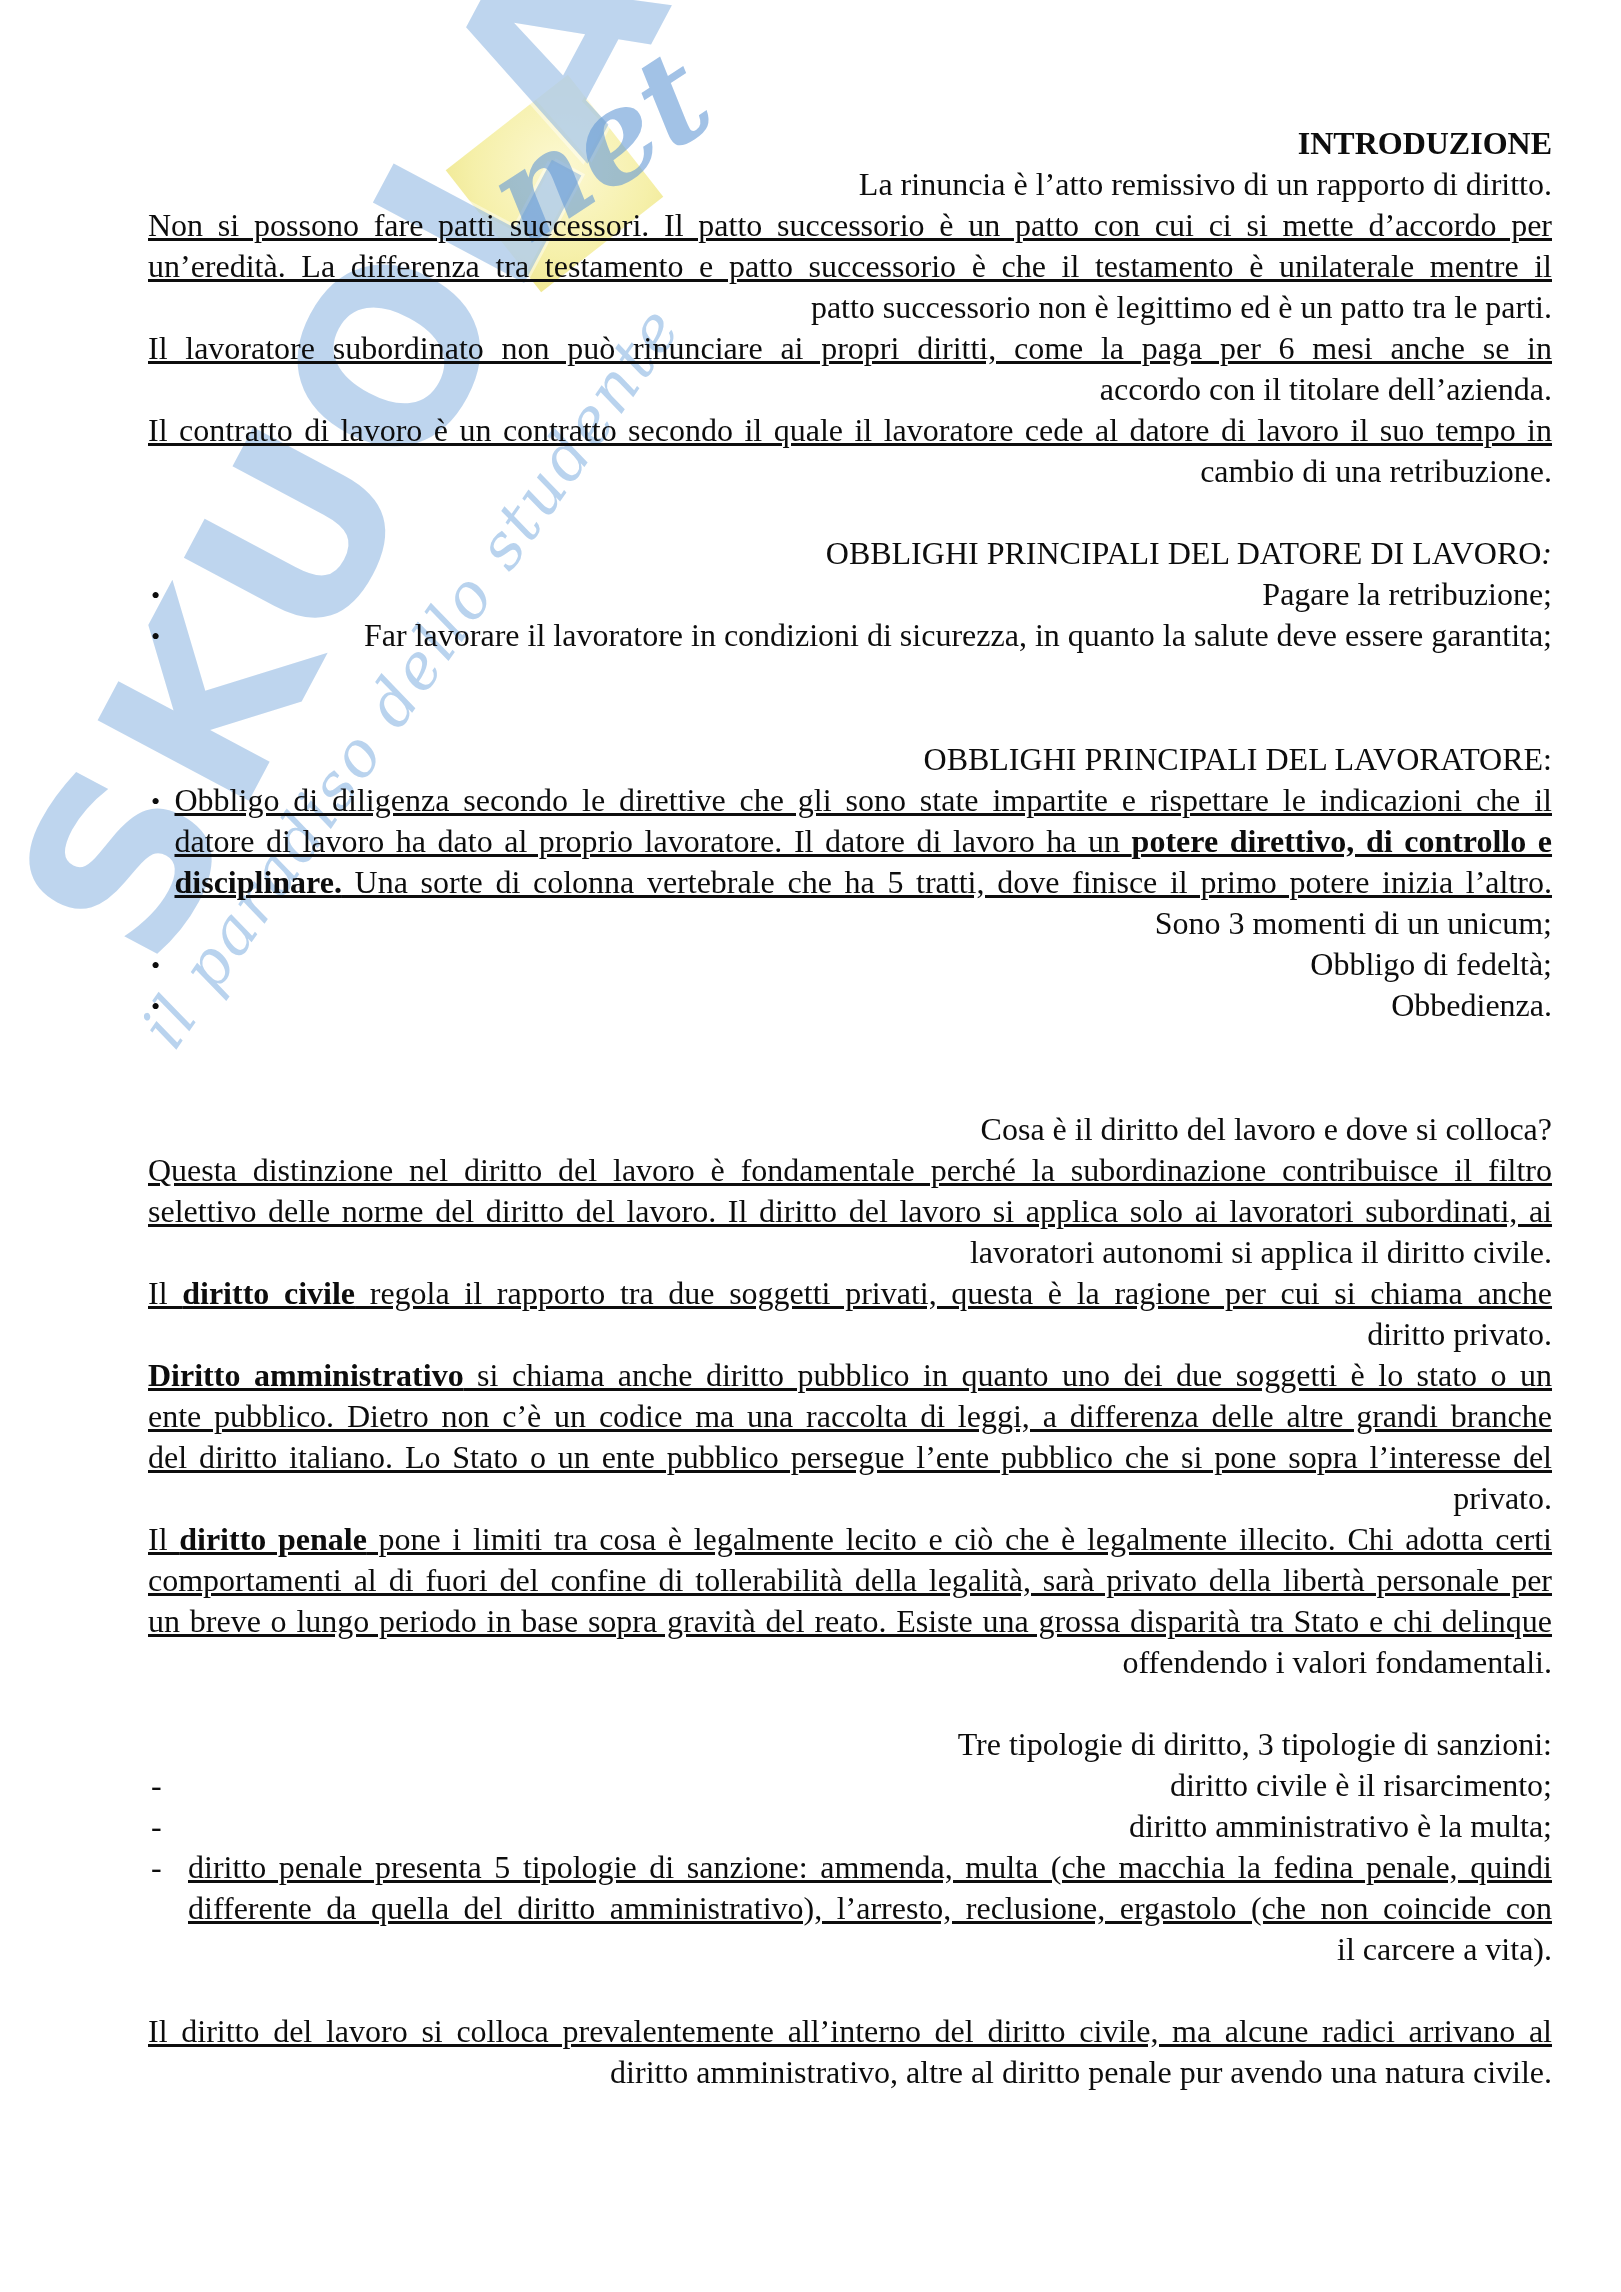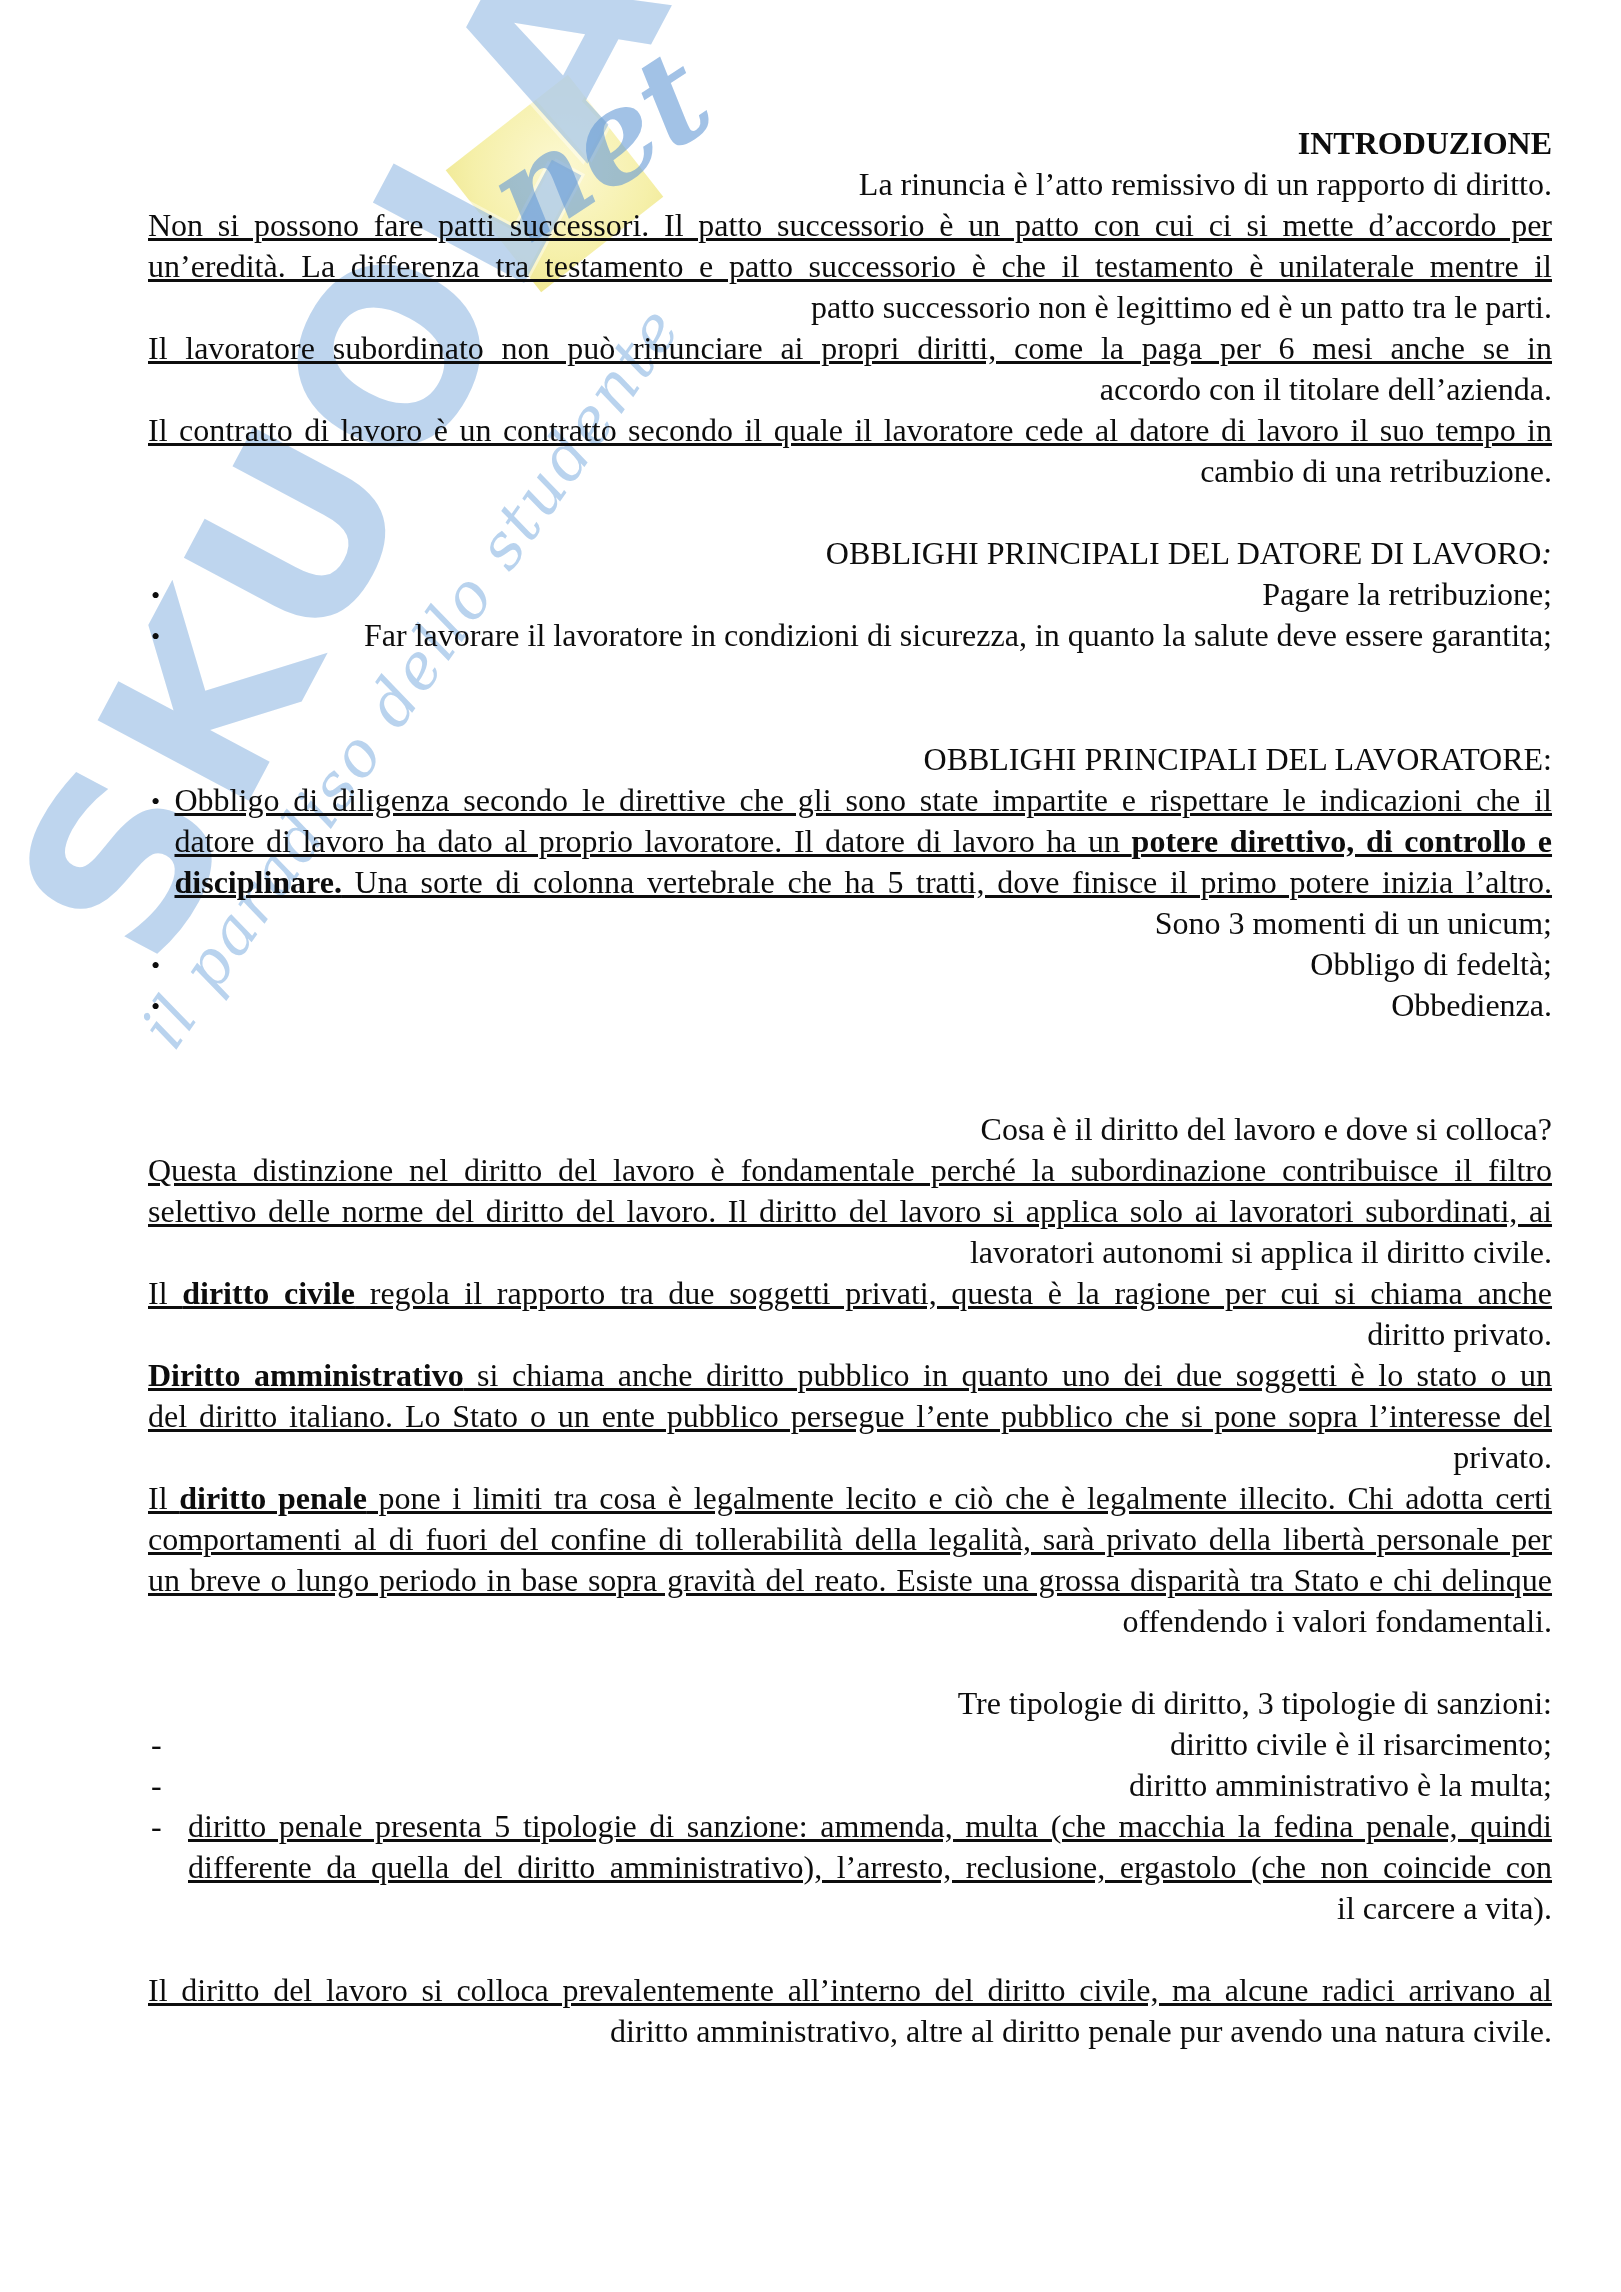--- a/index.html
+++ b/index.html
@@ -129,20 +129,21 @@
       </div>
       <div class="gap" style="height: 83px;"></div>
       <div>
         <div class="line"><span class="">Cosa è il diritto del lavoro e dove si colloca?</span></div>
         <div class="line just"><span class="">Questa distinzione nel diritto del lavoro è fondamentale perché la subordinazione contribuisce il filtro</span></div>
         <div class="line just"><span class="">selettivo delle norme del diritto del lavoro. Il diritto del lavoro si applica solo ai lavoratori subordinati, ai</span></div>
         <div class="line"><span class="">lavoratori autonomi si applica il diritto civile.</span></div>
         <div class="line just"><span class="">Il </span><span class="b ">diritto civile</span><span class=""> regola il rapporto tra due soggetti privati, questa è la ragione per cui si chiama anche</span></div>
         <div class="line"><span class="">diritto privato.</span></div>
         <div class="line just"><span class="b ">Diritto amministrativo</span><span class=""> si chiama anche diritto pubblico in quanto uno dei due soggetti è lo stato o un</span></div>
+        <div class="line just"><span class="">ente pubblico. Dietro non c’è un codice ma una raccolta di leggi, a differenza delle altre grandi branche</span></div>
         <div class="line just"><span class="">del diritto italiano. Lo Stato o un ente pubblico persegue l’ente pubblico che si pone sopra l’interesse del</span></div>
         <div class="line"><span class="">privato.</span></div>
         <div class="line just"><span class="">Il </span><span class="b ">diritto penale</span><span class=""> pone i limiti tra cosa è legalmente lecito e ciò che è legalmente illecito. Chi adotta certi</span></div>
         <div class="line just"><span class="">comportamenti al di fuori del confine di tollerabilità della legalità, sarà privato della libertà personale per</span></div>
         <div class="line just"><span class="">un breve o lungo periodo in base sopra gravità del reato. Esiste una grossa disparità tra Stato e chi delinque</span></div>
         <div class="line"><span class="">offendendo i valori fondamentali.</span></div>
       </div>
       <div class="gap" style="height: 41px;"></div>
       <div>
         <div class="line"><span class="">Tre tipologie di diritto, 3 tipologie di sanzioni:</span></div>

